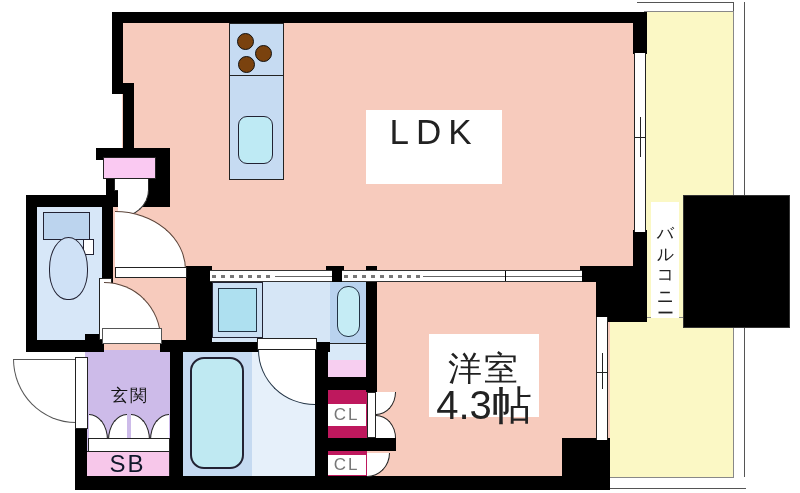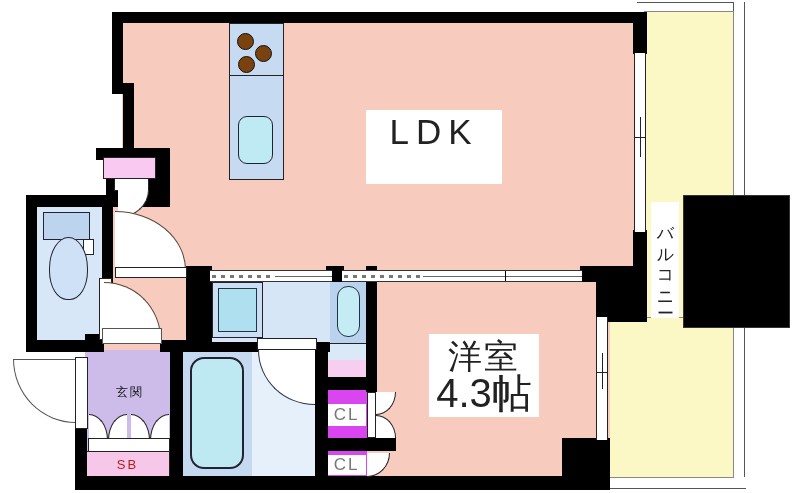--- a/index.html
+++ b/index.html
@@ -12,21 +12,21 @@
   .leaf{background:#fff;border:1px solid #222;}
   .sector{background:#fff;}
   .dotted-band,.slide-band{background:#fff;border-top:1px solid #333;border-bottom:1px solid #333;}
   .dots{height:3px;left:2px;right:2px;top:4px;
         background:repeating-linear-gradient(90deg,#777 0 4px,transparent 4px 9px);}
   .slide-line{height:1px;left:0;right:0;top:5px;background:#666;}
   .tick{width:1px;top:0;bottom:0;background:#000;}
   .win{background:#fff;border-left:1px solid #222;border-right:1px solid #222;}
   .win .bar{left:0;right:0;height:1px;background:#222;}
   .win .mid{width:1px;left:5px;background:#222;}
-  .cl-box{background:#d946ef;}
+  .cl-box{background:#be185d;}
   .cl-band{left:1px;right:1px;background:#fff;color:#777;font-size:17px;letter-spacing:2px;
            display:flex;align-items:center;justify-content:center;}
   .petal{background:#fff;}
 </style>
 </head>
 <body>
 
 <div id="plan">
 
   <div style="left:637px;top:2px;width:108px;height:10px;background:#fff;border-top:1px solid #555;"></div>
@@ -60,21 +60,21 @@
   <div style="left:49px;top:237px;width:39px;height:63px;background:#CFE1F6;border:1px solid #223;border-radius:50% 50% 46% 46%;"></div>
 
   <div style="left:212px;top:282px;width:51px;height:56px;background:#CADFF3;border:1px solid #223;"></div>
   <div style="left:218px;top:288px;width:39px;height:44px;background:#AEE0F0;border:1px solid #234;"></div>
   <div style="left:337px;top:286px;width:23px;height:51px;background:#C5ECF5;border:1px solid #234;border-radius:11px;"></div>
 
   <div style="left:326px;top:343px;width:41px;height:35px;border:1px solid #222;background:#D9E9F8;">
     <div style="left:0;right:0;bottom:0;height:17px;background:#F7CEF0;"></div>
   </div>
 
-  <div style="left:85px;top:451px;width:85px;height:26px;background:#F7C7EA;border:1px solid #222;color:#b91c1c;font-size:13px;letter-spacing:2px;display:flex;align-items:center;justify-content:center;">
+  <div style="left:85px;top:451px;width:85px;height:26px;background:#F7C7EA;border:1px solid #222;color:#0f172a;font-size:24px;letter-spacing:2px;display:flex;align-items:center;justify-content:center;">
     <span>SB</span>
   </div>
   <div class="cl-box" style="left:326px;top:390px;width:41px;height:48px;">
     <div class="cl-band" style="top:14px;height:22px;">CL</div>
   </div>
   <div class="cl-box" style="left:326px;top:451px;width:41px;height:26px;">
     <div class="cl-band" style="top:4px;height:20px;">CL</div>
   </div>
 
   <div class="w" style="left:112px;top:12px;width:534px;height:11px;"></div>
@@ -154,20 +154,20 @@
     <div class="mid" style="top:64px;height:40px;"></div>
   </div>
   <div class="win" style="left:596px;top:317px;width:12px;height:123px;">
     <div class="bar" style="top:55px;"></div>
     <div class="mid" style="top:36px;height:36px;"></div>
   </div>
 
   <div class="txtbox" style="left:366px;top:110px;width:136px;height:74px;padding-top:3px;">
     <div style="position:static;font-size:35px;line-height:37px;letter-spacing:7px;">LDK</div>
   </div>
-  <div class="txtbox" style="left:429px;top:334px;width:110px;height:83px;padding-top:4px;">
+  <div class="txtbox" style="left:429px;top:334px;width:110px;height:83px;padding-top:16px;">
     <div style="position:static;font-size:34px;line-height:37px;letter-spacing:2px;">洋室</div>
     <div style="position:static;font-size:40px;line-height:37px;">4.3帖</div>
   </div>
   <div style="left:651px;top:202px;width:28px;height:116px;background:#fff;color:#222;font-size:17px;line-height:20px;letter-spacing:3px;writing-mode:vertical-rl;text-align:center;display:flex;align-items:center;justify-content:center;">バルコニー</div>
-  <div style="left:98px;top:384px;width:64px;height:26px;color:#111;font-size:12px;text-align:center;letter-spacing:2px;">玄関</div>
+  <div style="left:98px;top:384px;width:64px;height:26px;color:#111;font-size:17px;text-align:center;letter-spacing:2px;">玄関</div>
 
 </div>
 
 </body></html>

